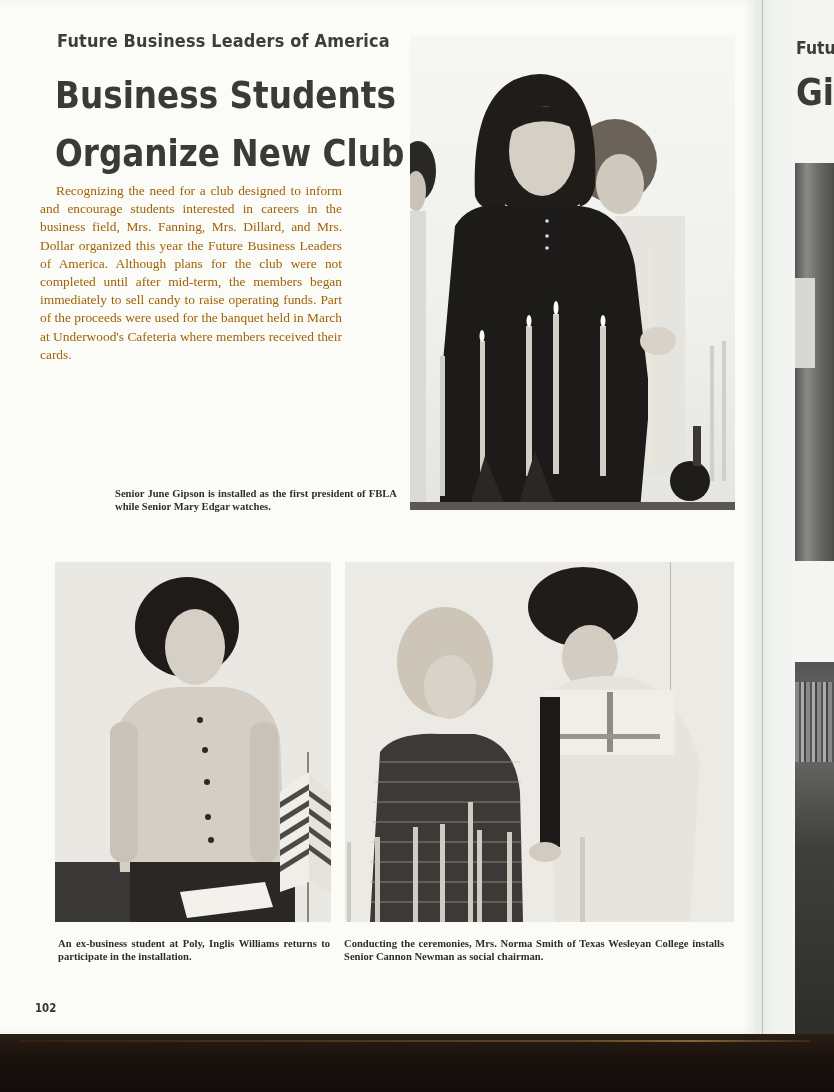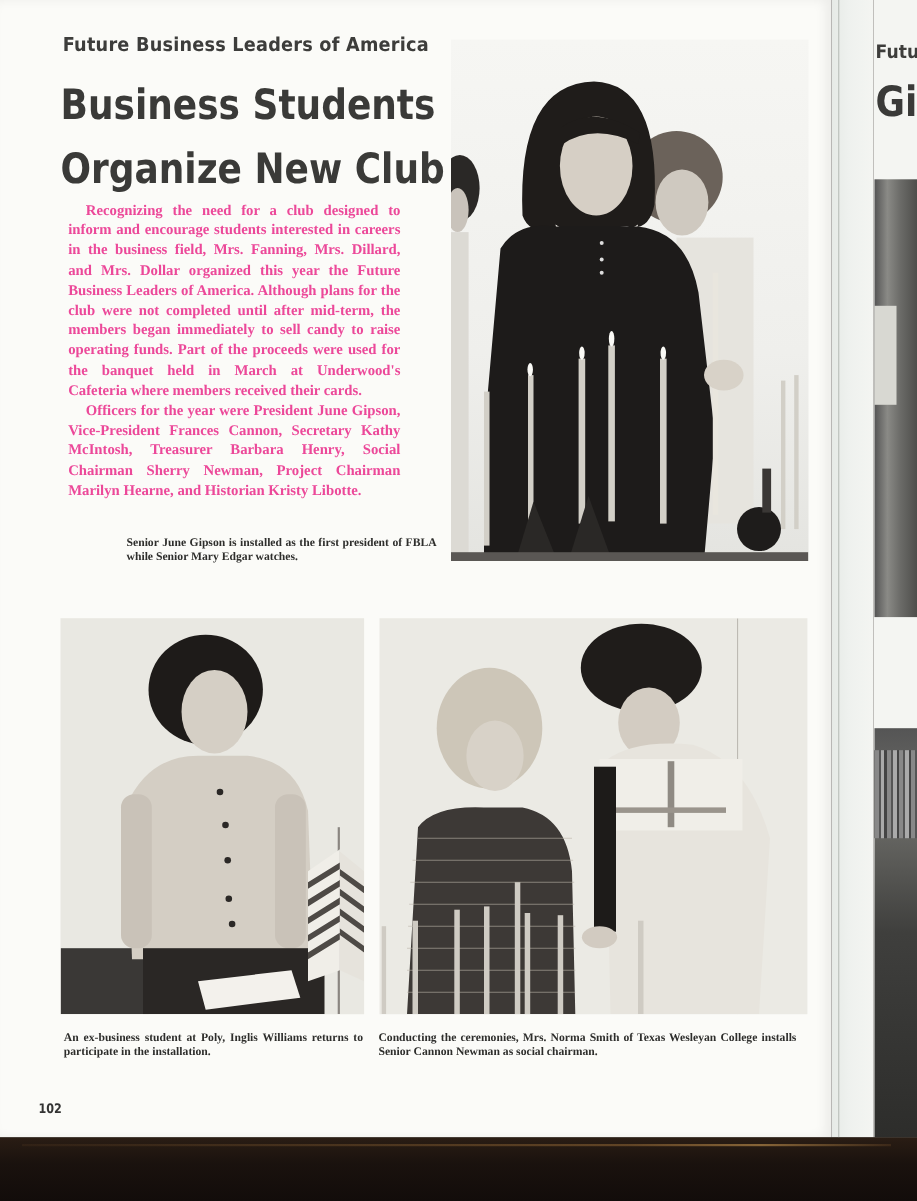--- a/index.html
+++ b/index.html
@@ -40,24 +40,23 @@
       white-space: nowrap;
     }
     .headline {
       position: absolute; left: 55px; top: 66px;
       font-family: "DejaVu Sans", sans-serif; font-weight: bold;
       font-size: 38px; line-height: 58px; color: #3a3a38;
       transform: scaleX(0.86); transform-origin: left;
       white-space: nowrap;
     }
     .body-text {
-      position: absolute; left: 62px; top: 182px; width: 302px;
-      font-size: 13.4px; line-height: 18.2px; color: #ec4899;
+      position: absolute; left: 40px; top: 182px; width: 302px;
+      font-size: 13.4px; line-height: 18.2px; color: #a16207;
       text-align: justify;
-      font-weight: bold;
     }
     .body-text p { margin: 0; text-indent: 16px; }
     .caption {
       position: absolute; font-size: 10.6px; line-height: 12.5px; color: #2e2e2c;
       text-align: justify;
       font-weight: bold;
     }
     .cap-top { left: 115px; top: 488px; width: 282px; }
     .cap-left { left: 58px; top: 938px; width: 272px; }
     .cap-right { left: 344px; top: 938px; width: 380px; }
@@ -122,21 +121,20 @@
 <div class="page-right"></div>
 
 <div class="section-label">Future Business Leaders of America</div>
 <div class="headline">
   <div>Business Students</div>
   <div>Organize New Club</div>
 </div>
 
 <div class="body-text">
   <p>Recognizing the need for a club designed to inform and encourage students interested in careers in the business field, Mrs. Fanning, Mrs. Dillard, and Mrs. Dollar organized this year the Future Business Leaders of America. Although plans for the club were not completed until after mid-term, the members began immediately to sell candy to raise operating funds. Part of the proceeds were used for the banquet held in March at Underwood's Cafeteria where members received their cards.</p>
-  <p>Officers for the year were President June Gipson, Vice-President Frances Cannon, Secretary Kathy McIntosh, Treasurer Barbara Henry, Social Chairman Sherry Newman, Project Chairman Marilyn Hearne, and Historian Kristy Libotte.</p>
 </div>
 
 <div class="photo photo-top">
   <svg viewBox="0 0 325 474" preserveAspectRatio="none">
 
     <ellipse cx="8" cy="135" rx="18" ry="30" fill="#2a2826"></ellipse>
     <ellipse cx="6" cy="155" rx="10" ry="20" fill="#c9c3bb"></ellipse>
     <rect x="0" y="175" width="16" height="300" fill="#dcdad4"></rect>
 
     <ellipse cx="205" cy="125" rx="42" ry="42" fill="#6b625a"></ellipse>

